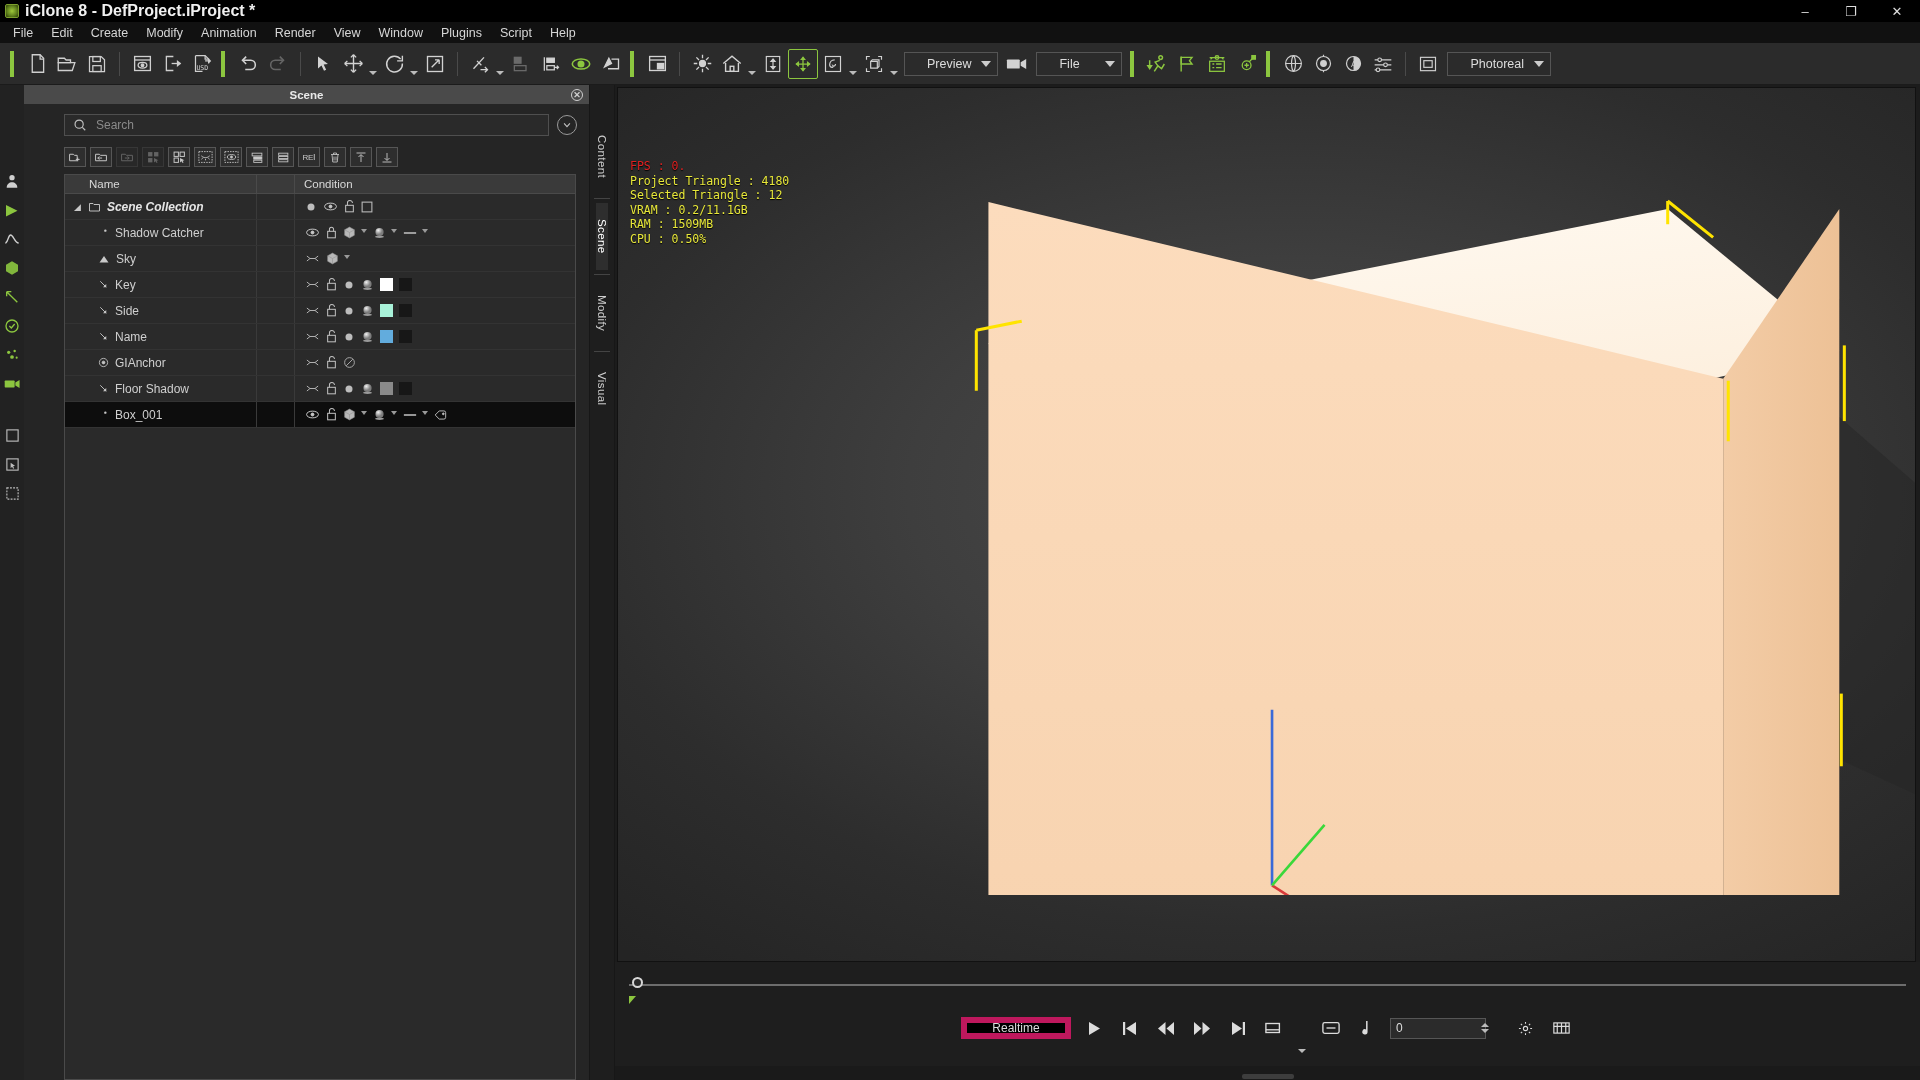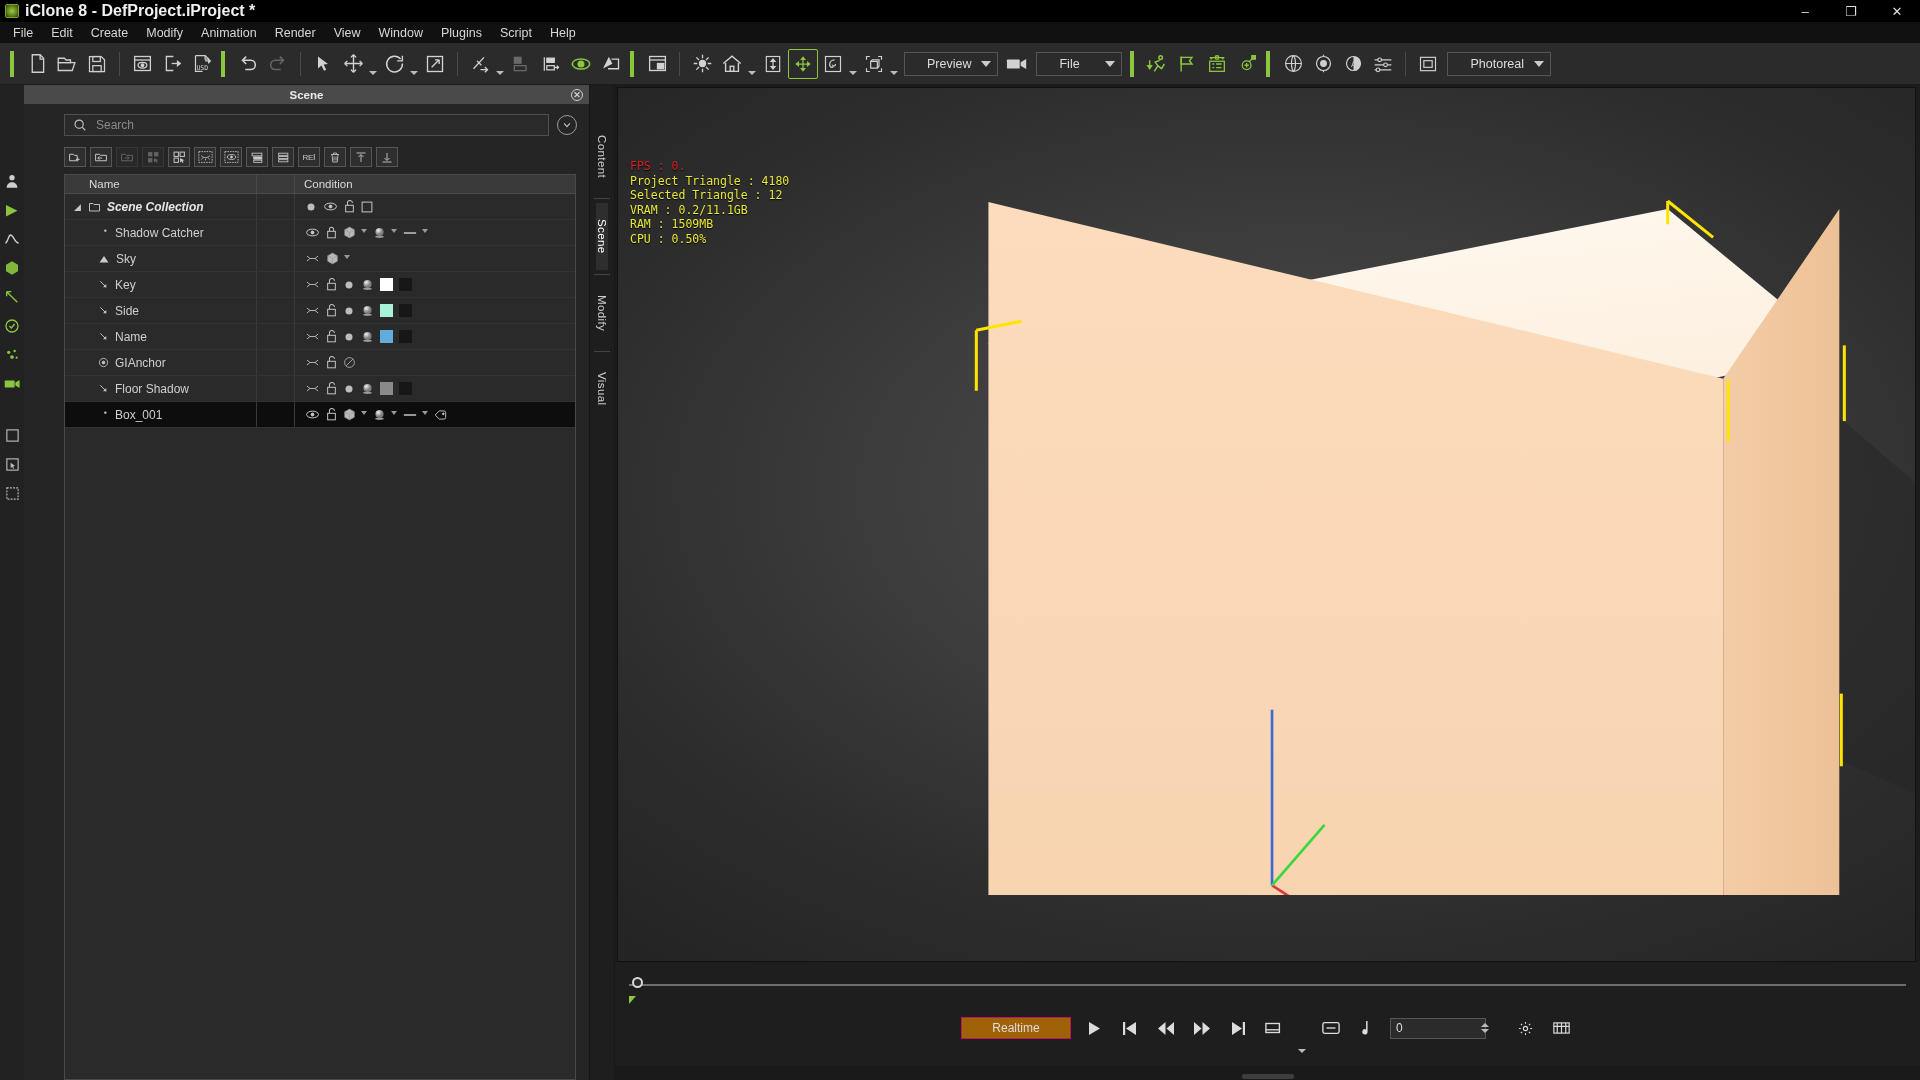--- a/index.html
+++ b/index.html
@@ -116,21 +116,21 @@
   #tl-track { height:34px; position:relative; padding:0 14px; }
   #tl-line { position:absolute; left:14px; right:14px; top:22px; height:2px;
     background:#6d6d6d; }
   #tl-head { position:absolute; left:17px; top:15px; width:11px; height:11px;
     border:2px solid #d8d8d8; border-radius:50%; background:#2a2a2a; }
   #tl-green { position:absolute; left:14px; top:34px; width:0; height:0;
     border-left:7px solid #8cc63f; border-bottom:8px solid transparent;
     border-top:0px solid transparent; }
   #transport { flex:1; display:flex; align-items:center; justify-content:center;
     gap:10px; padding-bottom:6px; }
-  #realtime-btn { width:110px; height:22px; background:#a16207; border:1px solid #be185d;
+  #realtime-btn { width:110px; height:22px; background:#000000; border:6px solid #be185d;
     color:#ddd; font-size:12px; display:flex; align-items:center; justify-content:center; }
   .tp-btn { width:26px; height:22px; display:flex; align-items:center;
     justify-content:center; color:#dcdcdc; }
   #frame-input { width:96px; height:21px; background:#2b2b2b; border:1px solid #565656;
     color:#ddd; font-size:12px; padding:0 16px 0 5px; outline:none;
     font-family:"Liberation Sans", sans-serif; }
   #frame-spin { width:13px; height:21px; margin-left:-15px; display:flex;
     flex-direction:column; justify-content:center; gap:2px; }
   .spin-a { width:0;height:0;border-left:4px solid transparent;
     border-right:4px solid transparent; }

